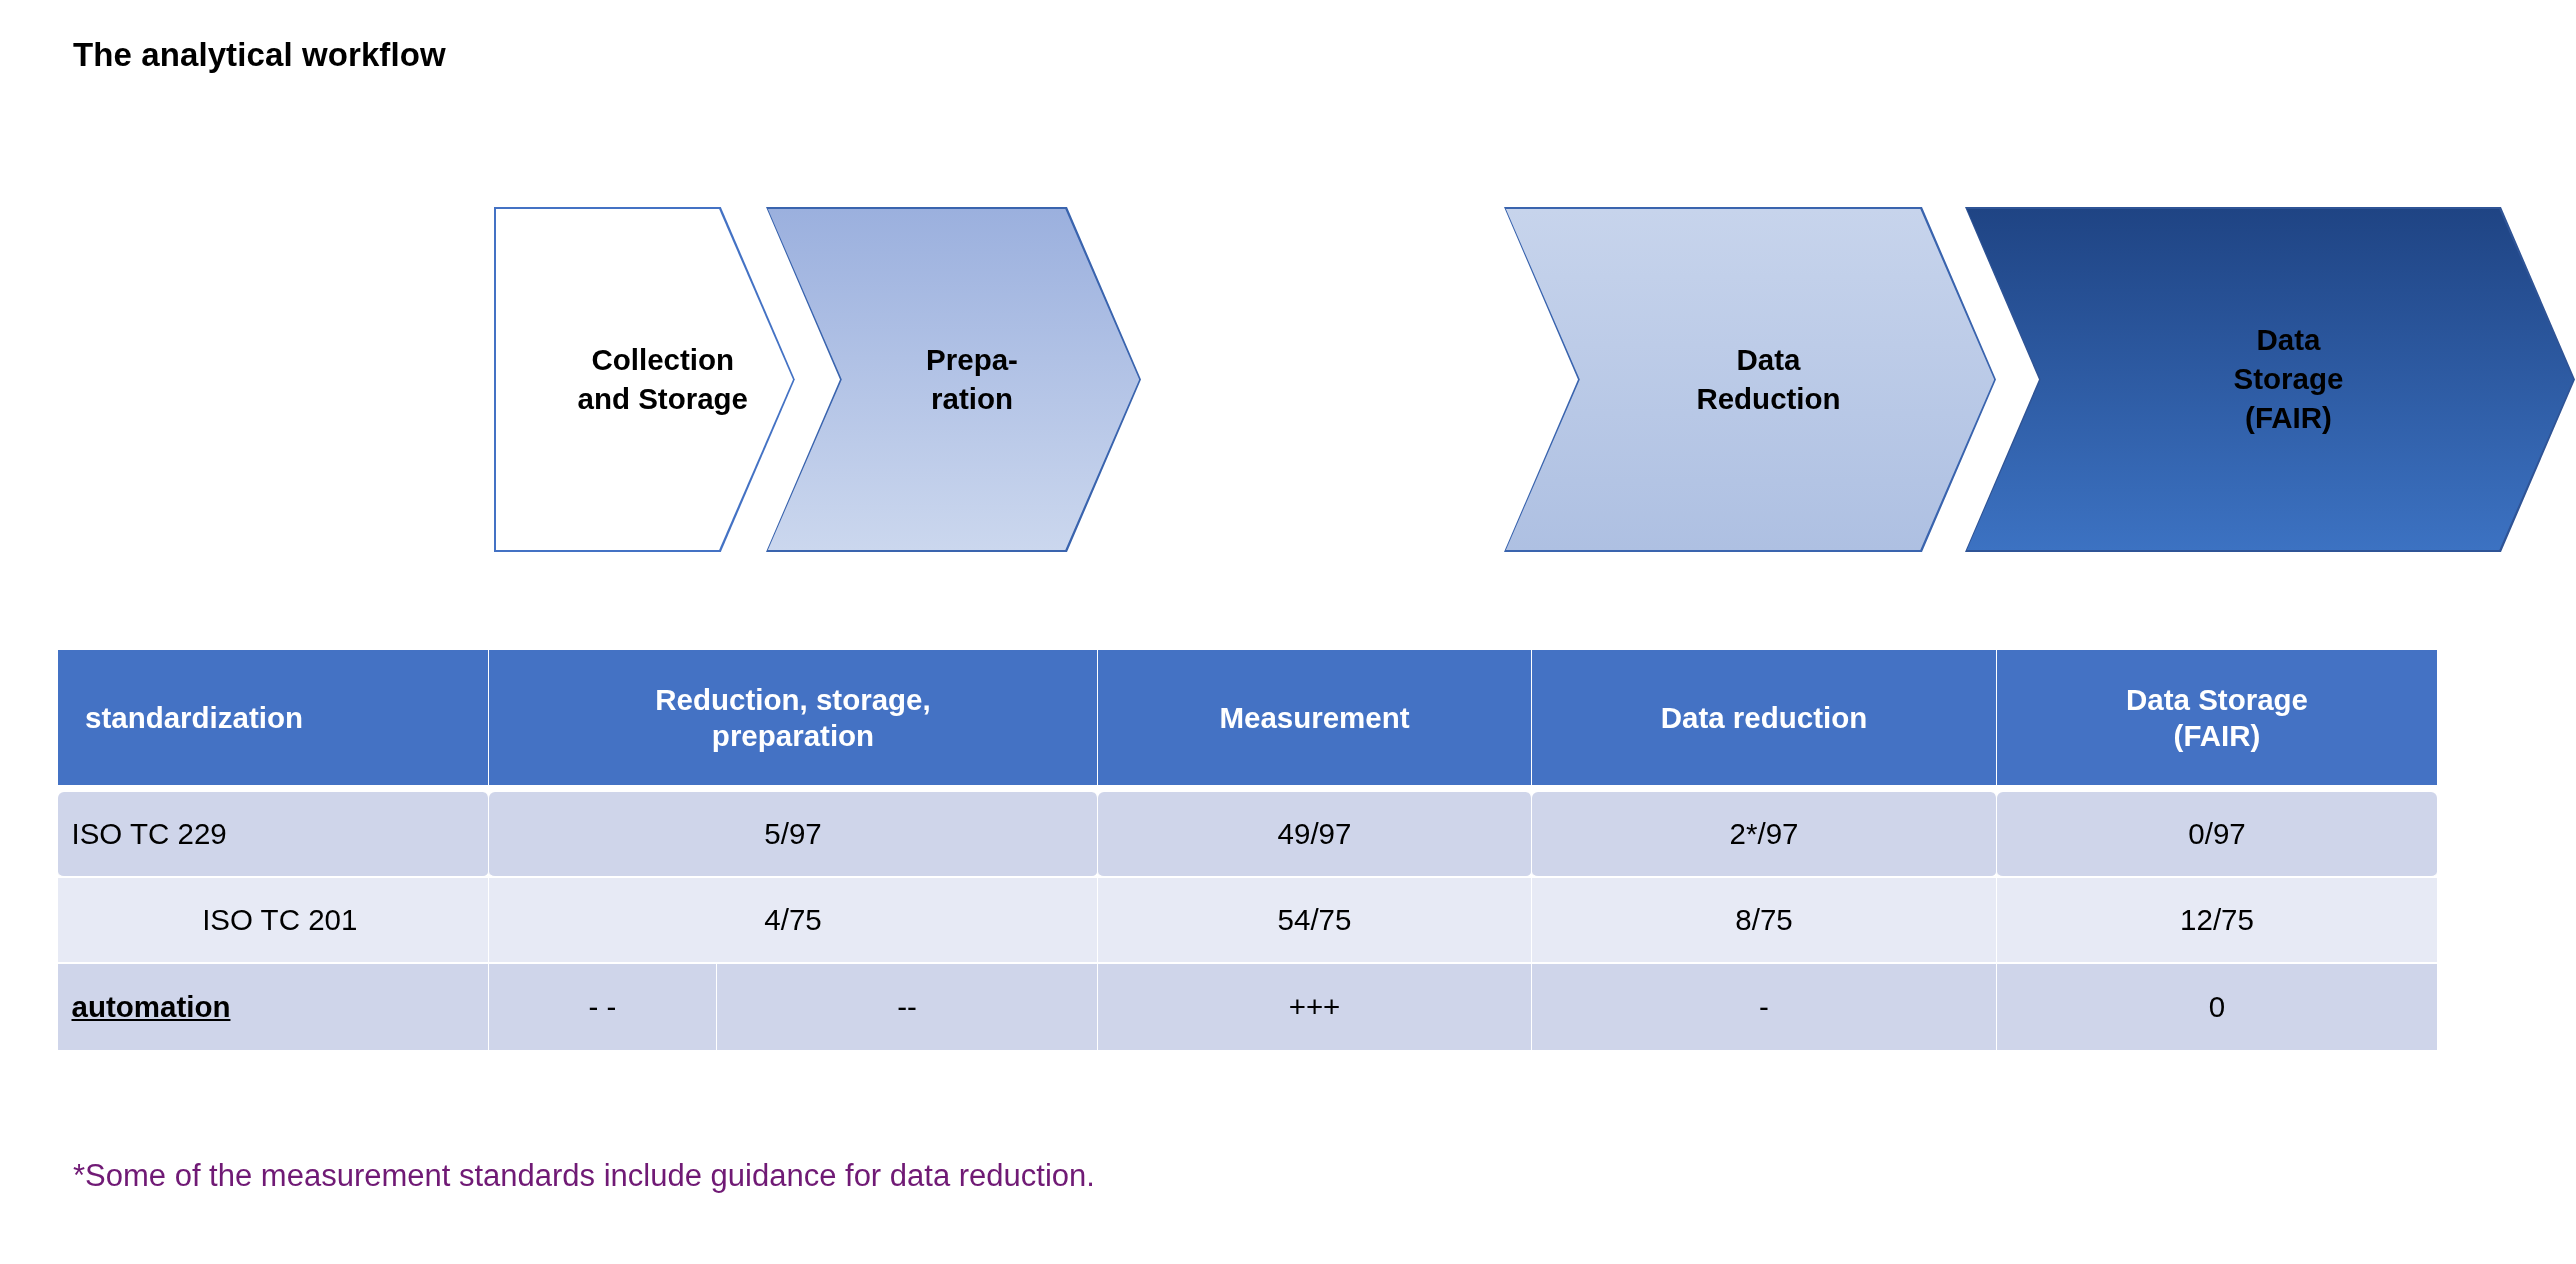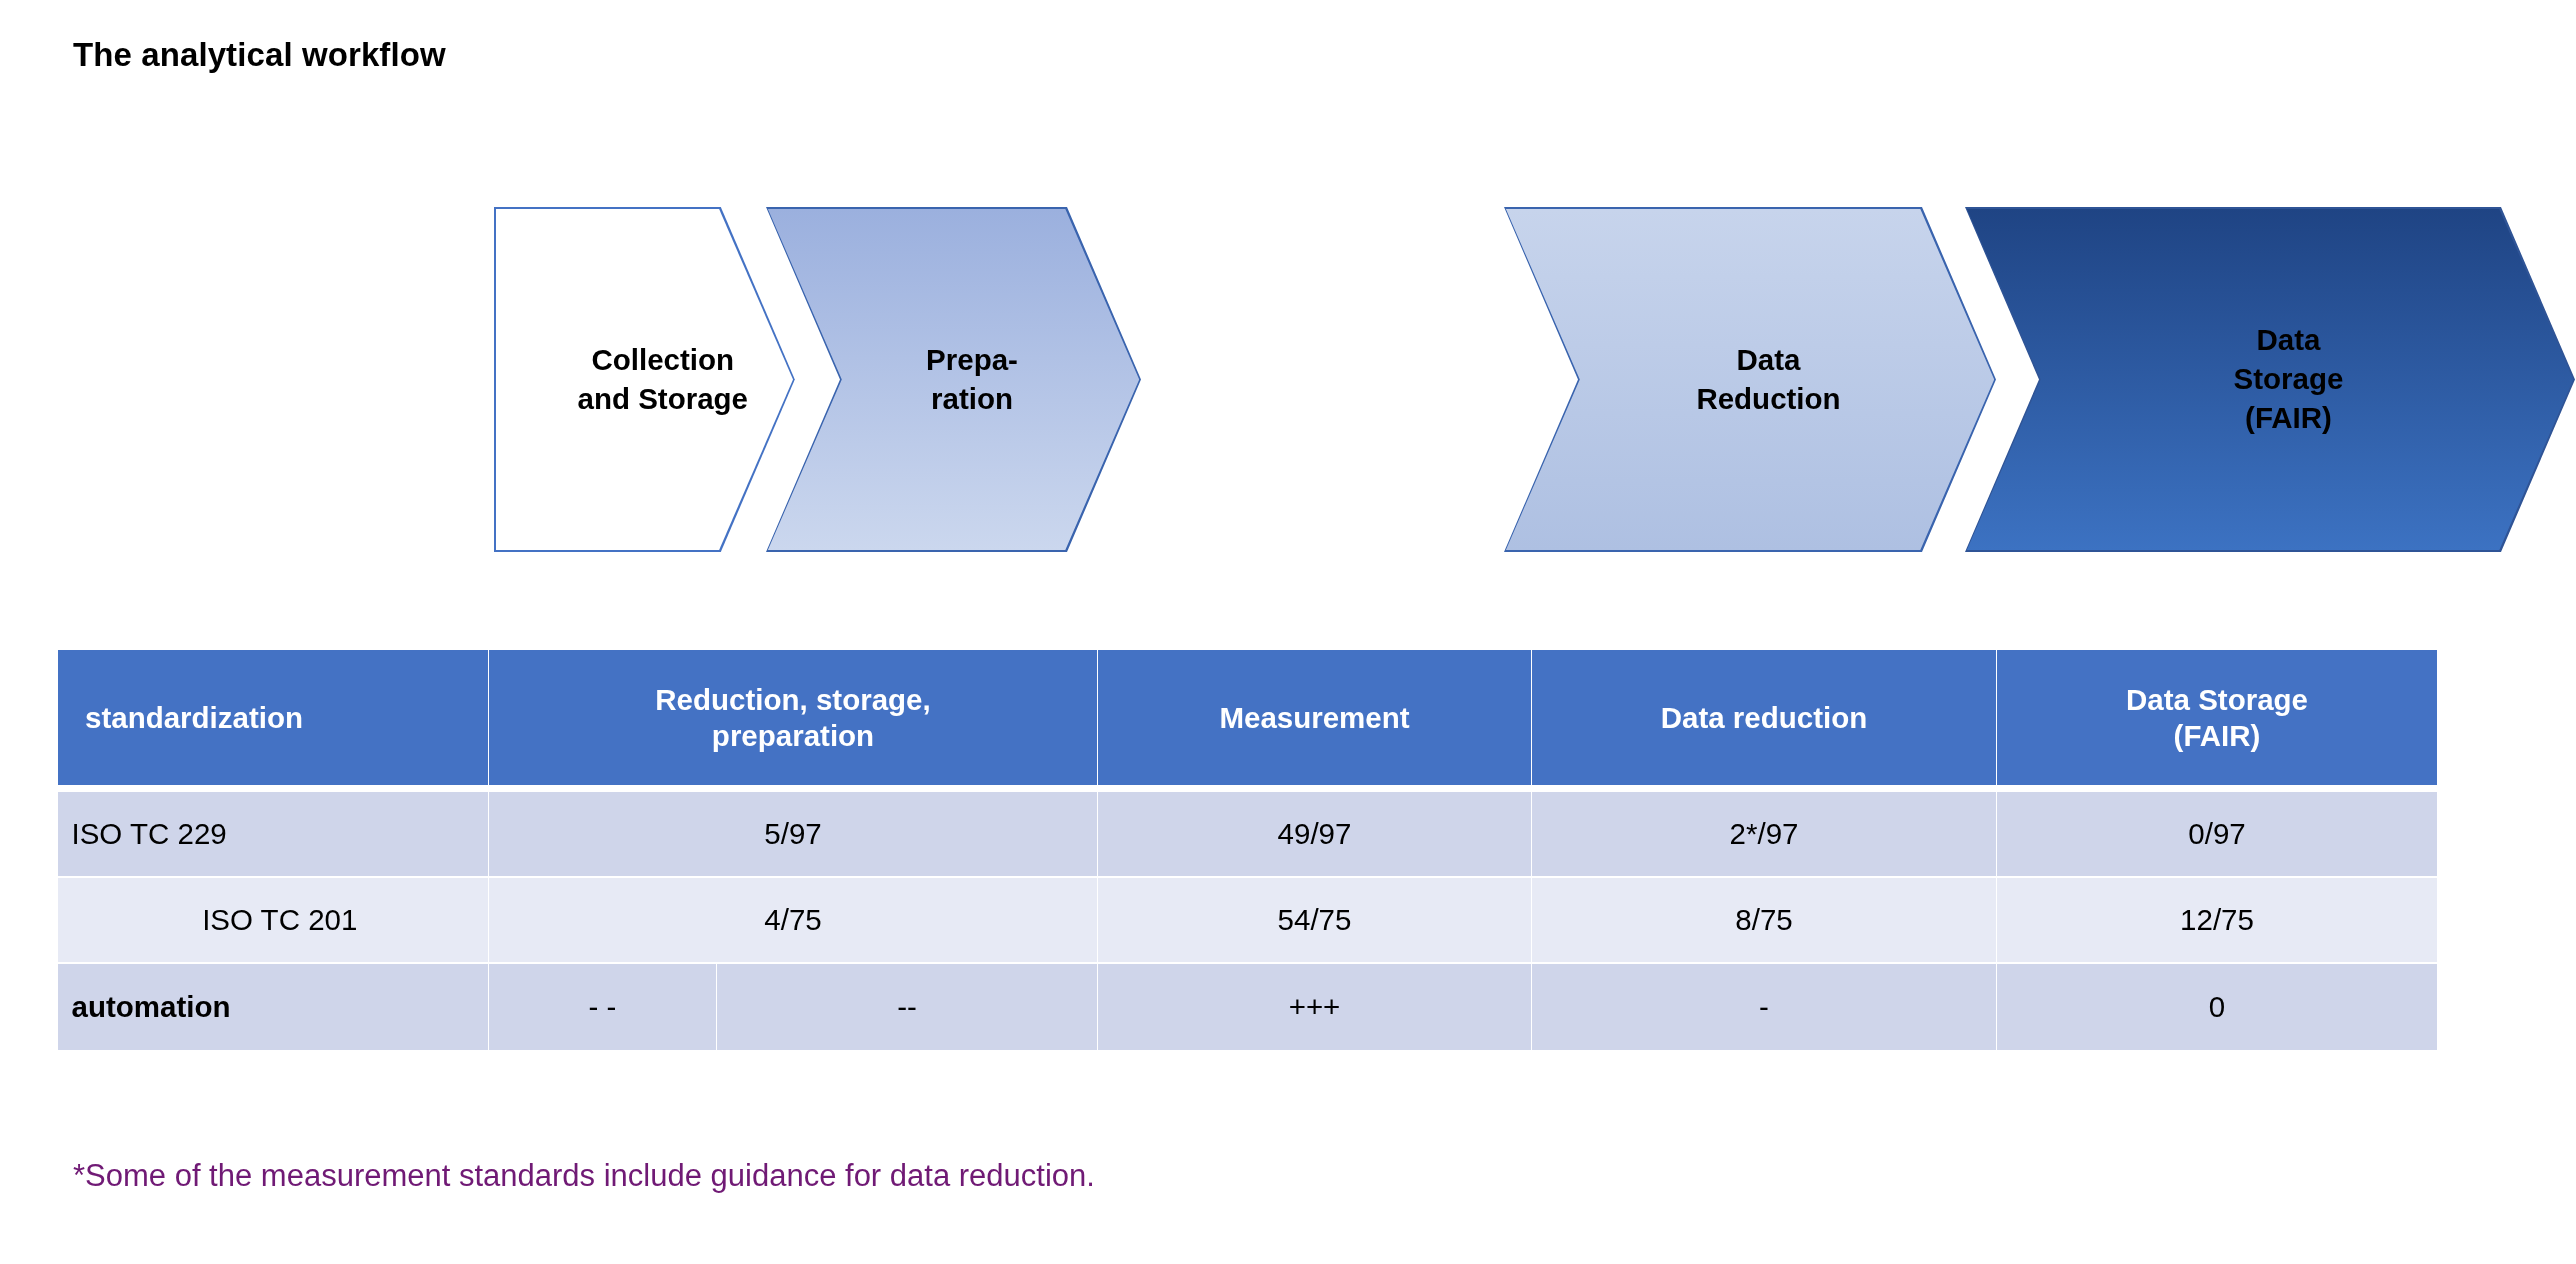--- a/index.html
+++ b/index.html
@@ -111,24 +111,24 @@
     text-align: center;
     height: 86px;
     border-right: 1.8px solid #ffffff;
     border-bottom: 2.5px solid #ffffff;
   }
   #wf-table tbody td:last-child { border-right: none; }
   #wf-table tbody td.cell-left {
     text-align: left;
     padding-left: 13.5px;
   }
-  #wf-table tbody tr.row-dark td { background: #CFD5EA; }
+  #wf-table tbody tr.row-dark td { background: #CFD5EA; border-radius: 6px; }
   #wf-table tbody tr.row-light td { background: #E7EAF5; text-align: center; }
   #wf-table tbody tr.row-auto td { background: #CFD5EA; border-bottom: none; }
-  #wf-table tbody tr.row-auto td.cell-left { font-weight: bold; }
+  #wf-table tbody tr.row-auto td.cell-left { font-weight: bold; text-decoration: underline; }
 
   
   #wf-table thead th { border-bottom: 7.4px solid #ffffff; }
 
   
   #footnote {
     position: absolute;
     left: 73px;
     top: 1158px;
     font-size: 31px;

